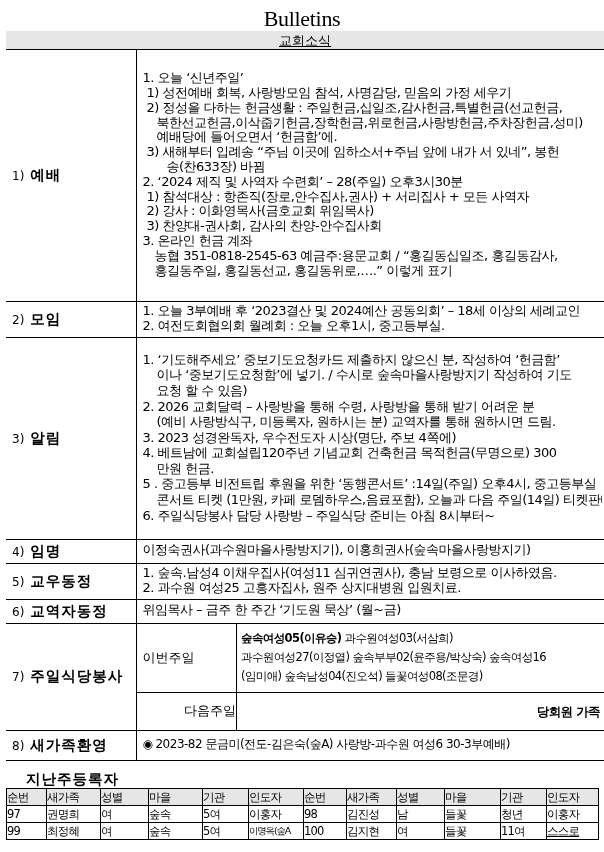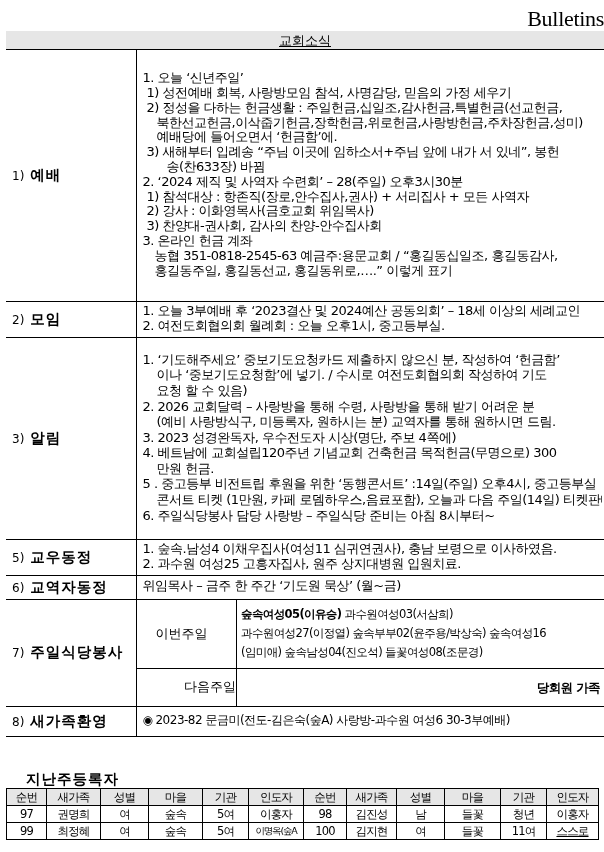--- a/index.html
+++ b/index.html
@@ -1,21 +1,21 @@
 <!DOCTYPE html>
 <html><head>
 <meta charset="utf-8">
 <style>
   * { box-sizing: border-box; margin: 0; padding: 0; }
   html, body { width: 604px; height: 852px; background: #ffffff; overflow: hidden; }
   body { font-family: "DejaVu Sans", "Liberation Sans", sans-serif; color: #000; position: relative; }
 
   .title {
     position: absolute; left: 0; top: 6px; width: 604px; height: 26px;
-    text-align: right; font-family: "Liberation Serif", "DejaVu Serif", serif;
+    text-align: center; font-family: "Liberation Serif", "DejaVu Serif", serif;
     font-size: 22px; line-height: 26px; letter-spacing: -0.3px;
   }
   .section-band {
     position: absolute; left: 6px; top: 31px; width: 598px; height: 19px;
     background: #e6e6e6; text-align: center; font-size: 13px; line-height: 19px;
     border-bottom: 1.5px solid #000;
   }
   .section-band span { text-decoration: underline; text-align: right; }
 
   table.main {
@@ -32,36 +32,36 @@
   td.label b { font-size: 14.5px; letter-spacing: 1px; font-weight: bold; text-align: right; }
   td.content {
     font-size: 13px; line-height: 14.2px; padding: 2px 2px 3px 6px; letter-spacing: -0.5px;
   }
   .ln { white-space: nowrap; overflow: hidden; }
   .i1 { padding-left: 4px; }
   .i2 { padding-left: 14px; }
   .i3 { padding-left: 24px; }
   .ih { padding-left: 12px; }
 
-  td.sub-label { width: 100px; font-size: 13px; padding-left: 19px; border-right: 1.3px solid #000; }
+  td.sub-label { width: 100px; font-size: 13px; padding-left: 6px; border-right: 1.3px solid #000; }
   table.inner { width: 100%; border-collapse: collapse; }
   table.inner tr { border-bottom: 1.3px solid #000; }
   table.inner tr:last-child { border-bottom: none; text-align: right; }
   table.inner td.text { font-size: 11.5px; line-height: 19px; padding: 2px 4px 2px 4px; letter-spacing: -0.6px; }
   .bold { font-weight: bold; }
 
   .reg-title {
     position: absolute; left: 26px; top: 770px; font-size: 14.5px; font-weight: bold; letter-spacing: 1px;
   }
   table.reg {
     position: absolute; left: 6px; top: 788px; width: 592px;
     border-collapse: collapse; table-layout: fixed; font-size: 11.5px;
   }
   table.reg td, table.reg th {
-    border: 1px solid #000; text-align: center; height: 17px; font-weight: normal; letter-spacing: -0.8px;
+    border: 1px solid #000; text-align: left; height: 17px; font-weight: normal; letter-spacing: -0.8px;
     white-space: nowrap; overflow: hidden;
   }
   table.reg th { background: #e6e6e6; }
   .ul { text-decoration: underline; }
   .radio { font-size: 12px; margin-right: 3px; }
 </style>
 </head>
 <body>
 
 <div class="title">Bulletins</div>
@@ -103,33 +103,41 @@
       <div class="ln">2. 여전도회협의회 월례회 : 오늘 오후1시, 중고등부실.</div>
     </td>
   </tr>
 
   <tr style="height:202px;">
     <td class="label">
       <span class="num">3)</span><b>알림</b>
     </td>
     <td class="content" style="line-height:15.6px;">
       <div class="ln">1. ‘기도해주세요’ 중보기도요청카드 제출하지 않으신 분, 작성하여 ‘헌금함’</div>
-      <div class="ln i2">이나 ‘중보기도요청함’에 넣기. / 수시로 여전도회협의회 작성하여 기도</div>
+      <div class="ln i2">이나 ‘중보기도요청함’에 넣기. / 수시로 숲속마을사랑방지기 작성하여 기도</div>
       <div class="ln i2">요청 할 수 있음)</div>
       <div class="ln">2. 2026 교회달력 – 사랑방을 통해 수령, 사랑방을 통해 받기 어려운 분</div>
       <div class="ln i2">(예비 사랑방식구, 미등록자, 원하시는 분) 교역자를 통해 원하시면 드림.</div>
       <div class="ln">3. 2023 성경완독자, 우수전도자 시상(명단, 주보 4쪽에)</div>
       <div class="ln">4. 베트남에 교회설립120주년 기념교회 건축헌금 목적헌금(무명으로) 300</div>
       <div class="ln i2">만원 헌금.</div>
       <div class="ln">5 . 중고등부 비전트립 후원을 위한 ‘동행콘서트’ :14일(주일) 오후4시, 중고등부실</div>
       <div class="ln i2">콘서트 티켓 (1만원, 카페 로뎀하우스,음료포함), 오늘과 다음 주일(14일) 티켓판매</div>
       <div class="ln">6. 주일식당봉사 담당 사랑방 – 주일식당 준비는 아침 8시부터~</div>
     </td>
   </tr>
 
+  <tr style="height:24px;">
+    <td class="label">
+      <span class="num">4)</span><b>임명</b>
+    </td>
+    <td class="content">
+      <div class="ln">이정숙권사(과수원마을사랑방지기), 이홍희권사(숲속마을사랑방지기)</div>
+    </td>
+  </tr>
 
   <tr style="height:36px;">
     <td class="label">
       <span class="num">5)</span><b>교우동정</b>
     </td>
     <td class="content">
       <div class="ln">1. 숲속.남성4 이채우집사(여성11 심귀연권사), 충남 보령으로 이사하였음.</div>
       <div class="ln">2. 과수원 여성25 고흥자집사, 원주 상지대병원 입원치료.</div>
     </td>
   </tr>

